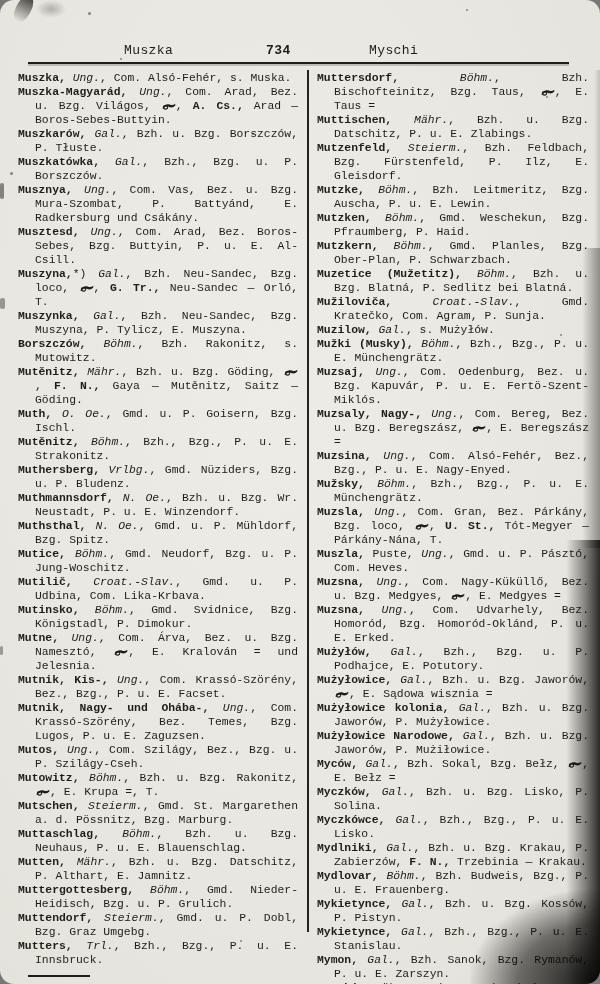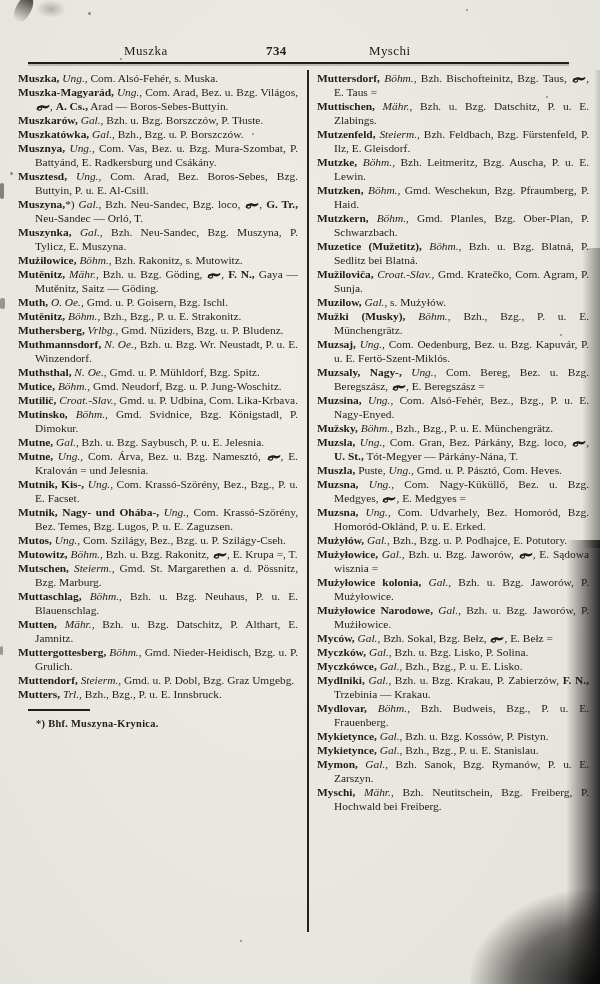--- a/index.html
+++ b/index.html
@@ -1,20 +1,21 @@
 <!DOCTYPE html>
 <html><head>
 <meta charset="utf-8">
 <style>
   html,body { margin:0; padding:0; background:#777; }
   .page {
     position:relative; width:600px; height:984px; overflow:hidden;
     background: radial-gradient(ellipse at 45% 38%, #edece7 0%, #e8e7e1 55%, #e2e1da 100%);
     color:#211d17;
-    font-family:Liberation Serif, serif;
+    font-family:Liberation Mono, monospace;
+    border-radius:14px;
   }
   
   .hdr { position:absolute; top:43px; font-size:13px; letter-spacing:.4px; }
   .hdr-left  { left:124px; }
   .hdr-num   { left:266px; font-weight:bold; }
   .hdr-right { left:369px; }
   .header-rule {
     position:absolute; top:62px; left:28px; width:541px; height:2px;
     background:#201d18; box-shadow:0 2px 0 rgba(32,29,24,.22);
   }
@@ -85,34 +86,33 @@
   </svg><span class="run-r">, </span><span class="run-b">A. Cs.,</span><span class="run-r"> Arad — Boros-Sebes-Buttyin.</span></div>
         <div class="entry"><span class="run-b">Muszkarów,</span><span class="run-r"> </span><span class="run-i">Gal.</span><span class="run-r">, Bzh. u. Bzg. Borszczów, P. Tłuste.</span></div>
         <div class="entry"><span class="run-b">Muszkatówka,</span><span class="run-r"> </span><span class="run-i">Gal.</span><span class="run-r">, Bzh., Bzg. u. P. Borszczów.</span></div>
         <div class="entry"><span class="run-b">Musznya,</span><span class="run-r"> </span><span class="run-i">Ung.</span><span class="run-r">, Com. Vas, Bez. u. Bzg. Mura-Szombat, P. Battyánd, E. Radkersburg und Csákány.</span></div>
         <div class="entry"><span class="run-b">Musztesd,</span><span class="run-r"> </span><span class="run-i">Ung.</span><span class="run-r">, Com. Arad, Bez. Boros-Sebes, Bzg. Buttyin, P. u. E. Al-Csill.</span></div>
         <div class="entry"><span class="run-b">Muszyna,</span><span class="run-r">*) </span><span class="run-i">Gal.</span><span class="run-r">, Bzh. Neu-Sandec, Bzg. loco, </span><svg class="horn-icon" viewBox="0 0 24 13" xmlns="http://www.w3.org/2000/svg">
     <path d="M2 10 C5 4 10 2.5 14 4.2 C17.5 5.6 20.5 5.2 23 3 L23 5.8 C20.5 8.8 16.5 9.5 13 8.1 C9 6.5 6 7.7 4.2 11.2 Z" fill="currentColor"></path>
     <ellipse cx="7.2" cy="8.7" rx="3.4" ry="2.9" fill="none" stroke="currentColor" stroke-width="1.7"></ellipse>
   </svg><span class="run-r">, </span><span class="run-b">G. Tr.,</span><span class="run-r"> Neu-Sandec — Orló, T.</span></div>
         <div class="entry"><span class="run-b">Muszynka,</span><span class="run-r"> </span><span class="run-i">Gal.</span><span class="run-r">, Bzh. Neu-Sandec, Bzg. Muszyna, P. Tylicz, E. Muszyna.</span></div>
-        <div class="entry"><span class="run-b">Mużiłowice,</span><span class="run-r"> </span><span class="run-i">Böhm.</span><span class="run-r">, Bzh. Rakonitz, s. Mutowitz.</span></div>
+        <div class="entry"><span class="run-b">Borszczów,</span><span class="run-r"> </span><span class="run-i">Böhm.</span><span class="run-r">, Bzh. Rakonitz, s. Mutowitz.</span></div>
         <div class="entry"><span class="run-b">Mutěnitz,</span><span class="run-r"> </span><span class="run-i">Mähr.</span><span class="run-r">, Bzh. u. Bzg. Göding, </span><svg class="horn-icon" viewBox="0 0 24 13" xmlns="http://www.w3.org/2000/svg">
     <path d="M2 10 C5 4 10 2.5 14 4.2 C17.5 5.6 20.5 5.2 23 3 L23 5.8 C20.5 8.8 16.5 9.5 13 8.1 C9 6.5 6 7.7 4.2 11.2 Z" fill="currentColor"></path>
     <ellipse cx="7.2" cy="8.7" rx="3.4" ry="2.9" fill="none" stroke="currentColor" stroke-width="1.7"></ellipse>
   </svg><span class="run-r">, </span><span class="run-b">F. N.,</span><span class="run-r"> Gaya — Mutěnitz, Saitz — Göding.</span></div>
         <div class="entry"><span class="run-b">Muth,</span><span class="run-r"> </span><span class="run-i">O. Oe.</span><span class="run-r">, Gmd. u. P. Goisern, Bzg. Ischl.</span></div>
         <div class="entry"><span class="run-b">Mutěnitz,</span><span class="run-r"> </span><span class="run-i">Böhm.</span><span class="run-r">, Bzh., Bzg., P. u. E. Strakonitz.</span></div>
         <div class="entry"><span class="run-b">Muthersberg,</span><span class="run-r"> </span><span class="run-i">Vrlbg.</span><span class="run-r">, Gmd. Nüziders, Bzg. u. P. Bludenz.</span></div>
         <div class="entry"><span class="run-b">Muthmannsdorf,</span><span class="run-r"> </span><span class="run-i">N. Oe.</span><span class="run-r">, Bzh. u. Bzg. Wr. Neustadt, P. u. E. Winzendorf.</span></div>
         <div class="entry"><span class="run-b">Muthsthal,</span><span class="run-r"> </span><span class="run-i">N. Oe.</span><span class="run-r">, Gmd. u. P. Mühldorf, Bzg. Spitz.</span></div>
         <div class="entry"><span class="run-b">Mutice,</span><span class="run-r"> </span><span class="run-i">Böhm.</span><span class="run-r">, Gmd. Neudorf, Bzg. u. P. Jung-Woschitz.</span></div>
         <div class="entry"><span class="run-b">Mutilič,</span><span class="run-r"> </span><span class="run-i">Croat.-Slav.</span><span class="run-r">, Gmd. u. P. Udbina, Com. Lika-Krbava.</span></div>
         <div class="entry"><span class="run-b">Mutinsko,</span><span class="run-r"> </span><span class="run-i">Böhm.</span><span class="run-r">, Gmd. Svidnice, Bzg. Königstadl, P. Dimokur.</span></div>
-        <div class="entry"><span class="run-b">Mutne,</span><span class="run-r"> </span><span class="run-i">Gal.</span><span class="run-r">, Bzh. u. Bzg. Saybusch, P. u. E. Jelesnia.</span></div>
         <div class="entry"><span class="run-b">Mutne,</span><span class="run-r"> </span><span class="run-i">Ung.</span><span class="run-r">, Com. Árva, Bez. u. Bzg. Namesztó, </span><svg class="horn-icon" viewBox="0 0 24 13" xmlns="http://www.w3.org/2000/svg">
     <path d="M2 10 C5 4 10 2.5 14 4.2 C17.5 5.6 20.5 5.2 23 3 L23 5.8 C20.5 8.8 16.5 9.5 13 8.1 C9 6.5 6 7.7 4.2 11.2 Z" fill="currentColor"></path>
     <ellipse cx="7.2" cy="8.7" rx="3.4" ry="2.9" fill="none" stroke="currentColor" stroke-width="1.7"></ellipse>
   </svg><span class="run-r">, E. Kralován = und Jelesnia.</span></div>
         <div class="entry"><span class="run-b">Mutnik, Kis-,</span><span class="run-r"> </span><span class="run-i">Ung.</span><span class="run-r">, Com. Krassó-Szörény, Bez., Bzg., P. u. E. Facset.</span></div>
         <div class="entry"><span class="run-b">Mutnik, Nagy- und Ohába-,</span><span class="run-r"> </span><span class="run-i">Ung.</span><span class="run-r">, Com. Krassó-Szörény, Bez. Temes, Bzg. Lugos, P. u. E. Zaguzsen.</span></div>
         <div class="entry"><span class="run-b">Mutos,</span><span class="run-r"> </span><span class="run-i">Ung.</span><span class="run-r">, Com. Szilágy, Bez., Bzg. u. P. Szilágy-Cseh.</span></div>
         <div class="entry"><span class="run-b">Mutowitz,</span><span class="run-r"> </span><span class="run-i">Böhm.</span><span class="run-r">, Bzh. u. Bzg. Rakonitz, </span><svg class="horn-icon" viewBox="0 0 24 13" xmlns="http://www.w3.org/2000/svg">
     <path d="M2 10 C5 4 10 2.5 14 4.2 C17.5 5.6 20.5 5.2 23 3 L23 5.8 C20.5 8.8 16.5 9.5 13 8.1 C9 6.5 6 7.7 4.2 11.2 Z" fill="currentColor"></path>
     <ellipse cx="7.2" cy="8.7" rx="3.4" ry="2.9" fill="none" stroke="currentColor" stroke-width="1.7"></ellipse>

